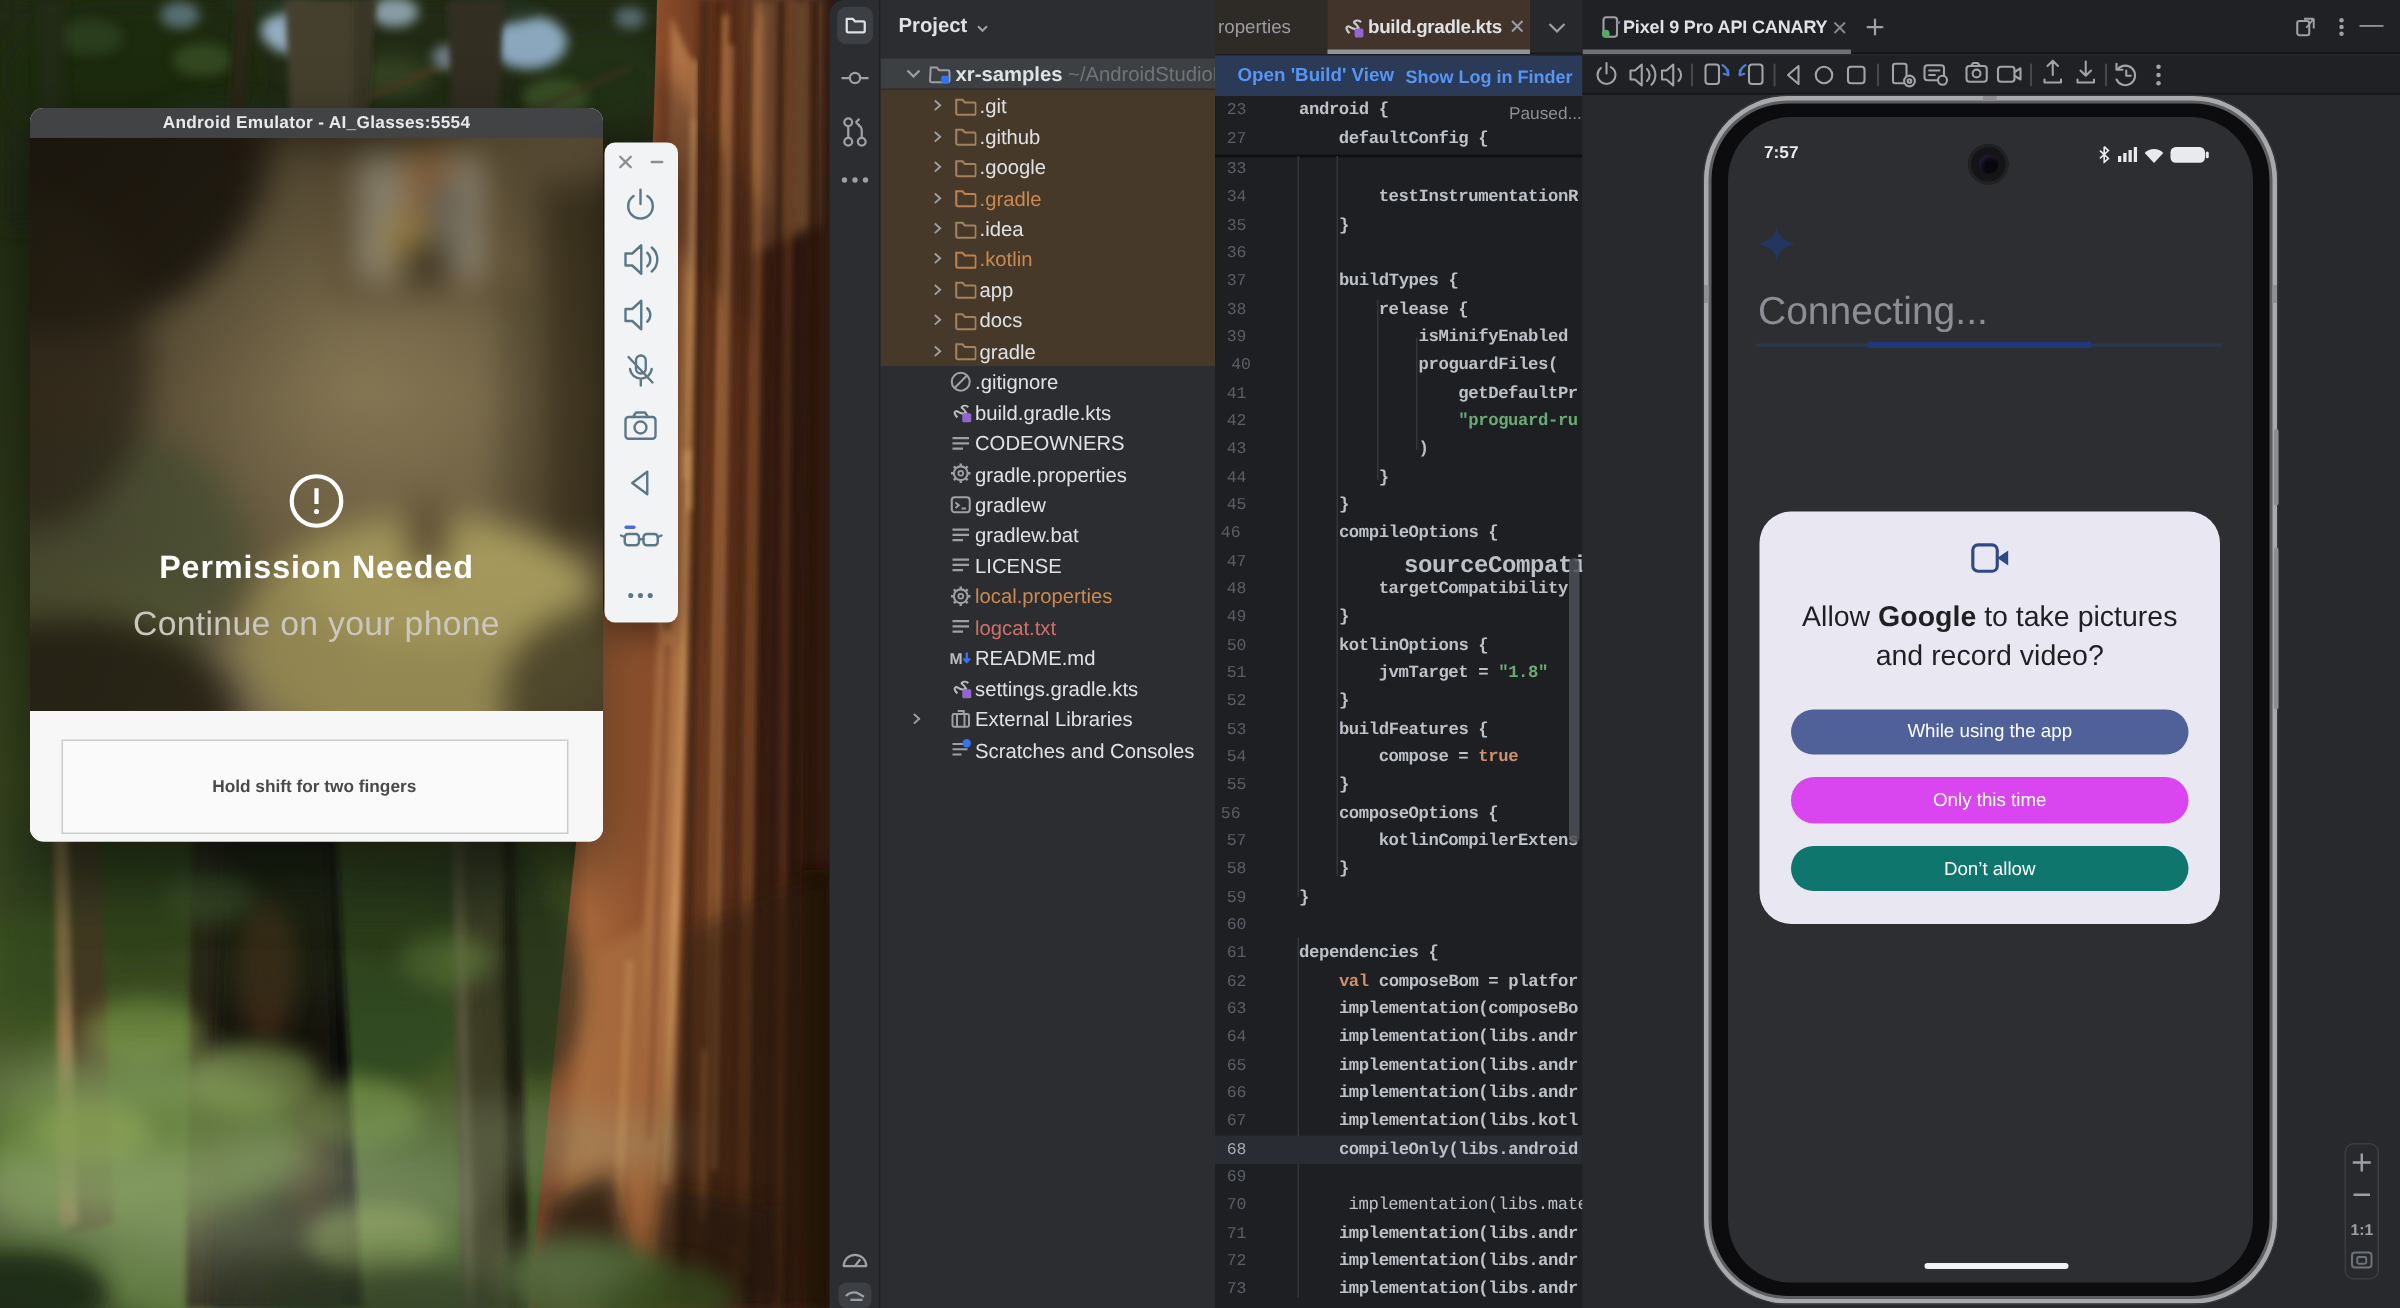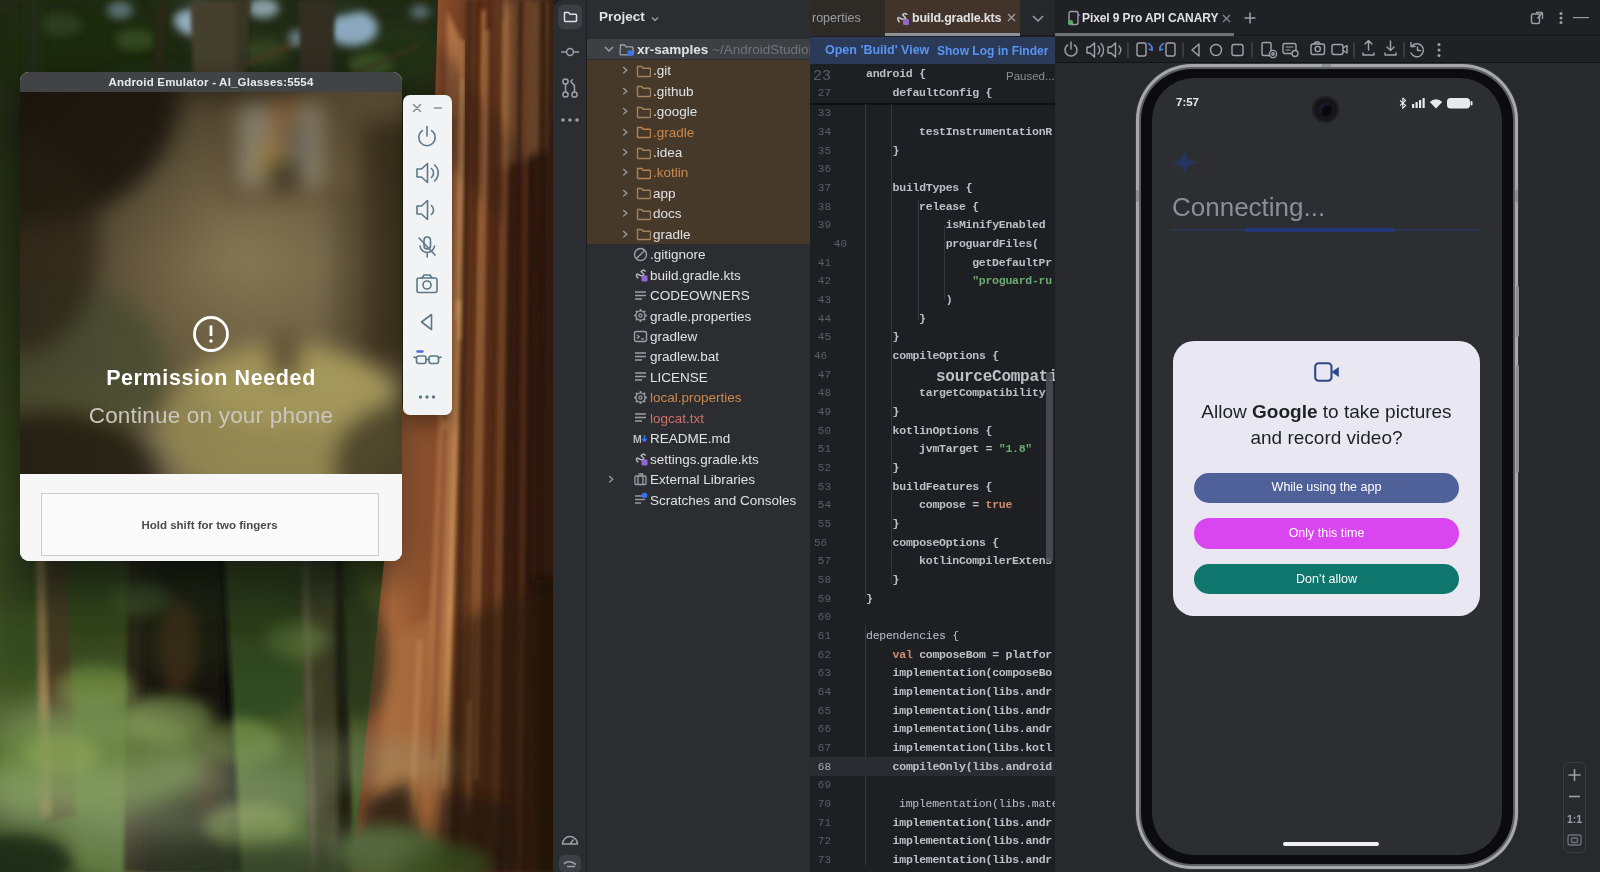--- a/index.html
+++ b/index.html
@@ -465,21 +465,21 @@
       <svg class="abs" style="left:196px;top:12px" width="11" height="11" viewBox="0 0 11 11">
         <path d="M2 2 L9 9 M9 2 L2 9" stroke="#9b9ea5" stroke-width="1.3"></path>
       </svg>
       <svg class="abs" style="left:221px;top:13px" width="14" height="12" viewBox="0 0 14 12">
         <path d="M2 3 l5 5 l5 -5" stroke="#9b9ea5" stroke-width="1.5" fill="none"></path>
       </svg>
       <div class="abs" style="left:0;top:37px;width:245px;height:27px;background:#2b3a57"></div>
       <div class="abs" style="left:15px;top:43px;font-size:12.5px;font-weight:bold;color:#5795f5;white-space:nowrap">Open 'Build' View</div>
       <div class="abs" style="left:127px;top:44px;font-size:12px;font-weight:bold;color:#5795f5;white-space:nowrap">Show Log in Finder</div>
       <div class="abs" style="left:0;top:64px;width:245px;height:39px;background:#1e1f22"></div>
-      <div class="abs mono" style="left:0;top:68px;width:21px;text-align:right;font-size:15px;color:#5a5e66">23</div>
+      <div class="abs mono" style="left:0;top:68px;width:21px;text-align:right;font-size:11px;color:#5a5e66">23</div>
       <div class="abs mono" style="left:56px;top:67px;font-size:11.5px;font-weight:bold;letter-spacing:-0.26px;color:#bcc0c7">android {</div>
       <div class="abs" style="left:196px;top:70px;font-size:11.5px;color:#8c8e92">Paused...</div>
       <div class="abs mono" style="left:0;top:87px;width:21px;text-align:right;font-size:11px;color:#5a5e66">27</div>
       <div class="abs mono" style="left:82.56px;top:86px;font-size:11.5px;font-weight:bold;letter-spacing:-0.26px;color:#bcc0c7">defaultConfig {</div>
       <div class="abs" style="left:0;top:103px;width:245px;height:1.5px;background:#0f1012"></div>
       <div class="abs" style="left:54.5px;top:104px;width:1px;height:494px;background:#33363c"></div>
       <div class="abs" style="left:81.06px;top:104px;width:1px;height:480px;background:#33363c"></div>
       <div class="abs" style="left:107.62px;top:200px;width:1px;height:120px;background:#33363c"></div>
       <div class="abs" style="left:54.5px;top:625px;width:1px;height:240px;background:#33363c"></div>
       <div class="abs" style="left:134.18px;top:225px;width:1px;height:75px;background:#33363c"></div>
@@ -488,21 +488,21 @@
       <div class="abs mono" style="left:109.1px;top:124.9px;font-size:11.5px;font-weight:bold;letter-spacing:-0.26px;white-space:pre"><span style="color:#bcc0c7">testInstrumentationR</span></div>
       <div class="abs mono" style="left:0;top:144.5px;width:21px;text-align:right;font-size:11px;color:#5a5e66">35</div>
       <div class="abs mono" style="left:82.6px;top:143.5px;font-size:11.5px;font-weight:bold;letter-spacing:-0.26px;white-space:pre"><span style="color:#bcc0c7">}</span></div>
       <div class="abs mono" style="left:0;top:163.2px;width:21px;text-align:right;font-size:11px;color:#5a5e66">36</div>
       <div class="abs mono" style="left:0;top:181.9px;width:21px;text-align:right;font-size:11px;color:#5a5e66">37</div>
       <div class="abs mono" style="left:82.6px;top:180.9px;font-size:11.5px;font-weight:bold;letter-spacing:-0.26px;white-space:pre"><span style="color:#bcc0c7">buildTypes {</span></div>
       <div class="abs mono" style="left:0;top:200.5px;width:21px;text-align:right;font-size:11px;color:#5a5e66">38</div>
       <div class="abs mono" style="left:109.1px;top:199.5px;font-size:11.5px;font-weight:bold;letter-spacing:-0.26px;white-space:pre"><span style="color:#bcc0c7">release {</span></div>
       <div class="abs mono" style="left:0;top:219.2px;width:21px;text-align:right;font-size:11px;color:#5a5e66">39</div>
       <div class="abs mono" style="left:135.7px;top:218.2px;font-size:11.5px;font-weight:bold;letter-spacing:-0.26px;white-space:pre"><span style="color:#bcc0c7">isMinifyEnabled</span></div>
-      <div class="abs mono" style="left:16px;top:237.9px;width:21px;text-align:right;font-size:11px;color:#5a5e66">40</div>
+      <div class="abs mono" style="left:3px;top:237.9px;width:21px;text-align:right;font-size:11px;color:#5a5e66">40</div>
       <div class="abs mono" style="left:135.7px;top:236.9px;font-size:11.5px;font-weight:bold;letter-spacing:-0.26px;white-space:pre"><span style="color:#bcc0c7">proguardFiles(</span></div>
       <div class="abs mono" style="left:0;top:256.5px;width:21px;text-align:right;font-size:11px;color:#5a5e66">41</div>
       <div class="abs mono" style="left:162.2px;top:255.5px;font-size:11.5px;font-weight:bold;letter-spacing:-0.26px;white-space:pre"><span style="color:#bcc0c7">getDefaultPr</span></div>
       <div class="abs mono" style="left:0;top:275.2px;width:21px;text-align:right;font-size:11px;color:#5a5e66">42</div>
       <div class="abs mono" style="left:162.2px;top:274.2px;font-size:11.5px;font-weight:bold;letter-spacing:-0.26px;white-space:pre"><span style="color:#6aab73">"proguard-ru</span></div>
       <div class="abs mono" style="left:0;top:293.9px;width:21px;text-align:right;font-size:11px;color:#5a5e66">43</div>
       <div class="abs mono" style="left:135.7px;top:292.9px;font-size:11.5px;font-weight:bold;letter-spacing:-0.26px;white-space:pre"><span style="color:#bcc0c7">)</span></div>
       <div class="abs mono" style="left:0;top:312.5px;width:21px;text-align:right;font-size:11px;color:#5a5e66">44</div>
       <div class="abs mono" style="left:109.1px;top:311.5px;font-size:11.5px;font-weight:bold;letter-spacing:-0.26px;white-space:pre"><span style="color:#bcc0c7">}</span></div>
       <div class="abs mono" style="left:0;top:331.2px;width:21px;text-align:right;font-size:11px;color:#5a5e66">45</div>
@@ -530,21 +530,21 @@
       <div class="abs mono" style="left:0;top:536.5px;width:21px;text-align:center;font-size:11px;color:#5a5e66">56</div>
       <div class="abs mono" style="left:82.6px;top:535.5px;font-size:11.5px;font-weight:bold;letter-spacing:-0.26px;white-space:pre"><span style="color:#bcc0c7">composeOptions {</span></div>
       <div class="abs mono" style="left:0;top:555.2px;width:21px;text-align:right;font-size:11px;color:#5a5e66">57</div>
       <div class="abs mono" style="left:109.1px;top:554.2px;font-size:11.5px;font-weight:bold;letter-spacing:-0.26px;white-space:pre"><span style="color:#bcc0c7">kotlinCompilerExtens</span></div>
       <div class="abs mono" style="left:0;top:573.9px;width:21px;text-align:right;font-size:11px;color:#5a5e66">58</div>
       <div class="abs mono" style="left:82.6px;top:572.9px;font-size:11.5px;font-weight:bold;letter-spacing:-0.26px;white-space:pre"><span style="color:#bcc0c7">}</span></div>
       <div class="abs mono" style="left:0;top:592.5px;width:21px;text-align:right;font-size:11px;color:#5a5e66">59</div>
       <div class="abs mono" style="left:56.0px;top:591.5px;font-size:11.5px;font-weight:bold;letter-spacing:-0.26px;white-space:pre"><span style="color:#bcc0c7">}</span></div>
       <div class="abs mono" style="left:0;top:611.2px;width:21px;text-align:right;font-size:11px;color:#5a5e66">60</div>
       <div class="abs mono" style="left:0;top:629.9px;width:21px;text-align:right;font-size:11px;color:#5a5e66">61</div>
-      <div class="abs mono" style="left:56.0px;top:628.9px;font-size:11.5px;font-weight:normal;letter-spacing:-0.26px;white-space:pre"><span style="color:#bcc0c7">dependencies {</span></div>
+      <div class="abs mono" style="left:56.0px;top:628.9px;font-size:11.5px;font-weight:bold;letter-spacing:-0.26px;white-space:pre"><span style="color:#bcc0c7">dependencies {</span></div>
       <div class="abs mono" style="left:0;top:648.5px;width:21px;text-align:right;font-size:11px;color:#5a5e66">62</div>
       <div class="abs mono" style="left:82.6px;top:647.5px;font-size:11.5px;font-weight:bold;letter-spacing:-0.26px;white-space:pre"><span style="color:#cf8e6d">val </span><span style="color:#bcc0c7">composeBom = platfor</span></div>
       <div class="abs mono" style="left:0;top:667.2px;width:21px;text-align:right;font-size:11px;color:#5a5e66">63</div>
       <div class="abs mono" style="left:82.6px;top:666.2px;font-size:11.5px;font-weight:bold;letter-spacing:-0.26px;white-space:pre"><span style="color:#bcc0c7">implementation(composeBo</span></div>
       <div class="abs mono" style="left:0;top:685.9px;width:21px;text-align:right;font-size:11px;color:#5a5e66">64</div>
       <div class="abs mono" style="left:82.6px;top:684.9px;font-size:11.5px;font-weight:bold;letter-spacing:-0.26px;white-space:pre"><span style="color:#bcc0c7">implementation(libs.andr</span></div>
       <div class="abs mono" style="left:0;top:704.5px;width:21px;text-align:right;font-size:11px;color:#5a5e66">65</div>
       <div class="abs mono" style="left:82.6px;top:703.5px;font-size:11.5px;font-weight:bold;letter-spacing:-0.26px;white-space:pre"><span style="color:#bcc0c7">implementation(libs.andr</span></div>
       <div class="abs mono" style="left:0;top:723.2px;width:21px;text-align:right;font-size:11px;color:#5a5e66">66</div>
       <div class="abs mono" style="left:82.6px;top:722.2px;font-size:11.5px;font-weight:bold;letter-spacing:-0.26px;white-space:pre"><span style="color:#bcc0c7">implementation(libs.andr</span></div>

